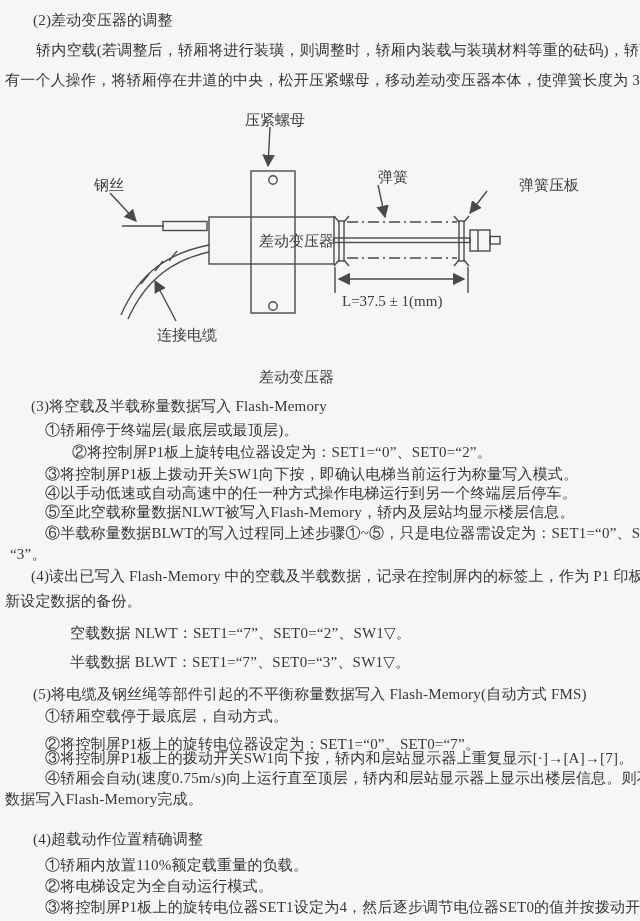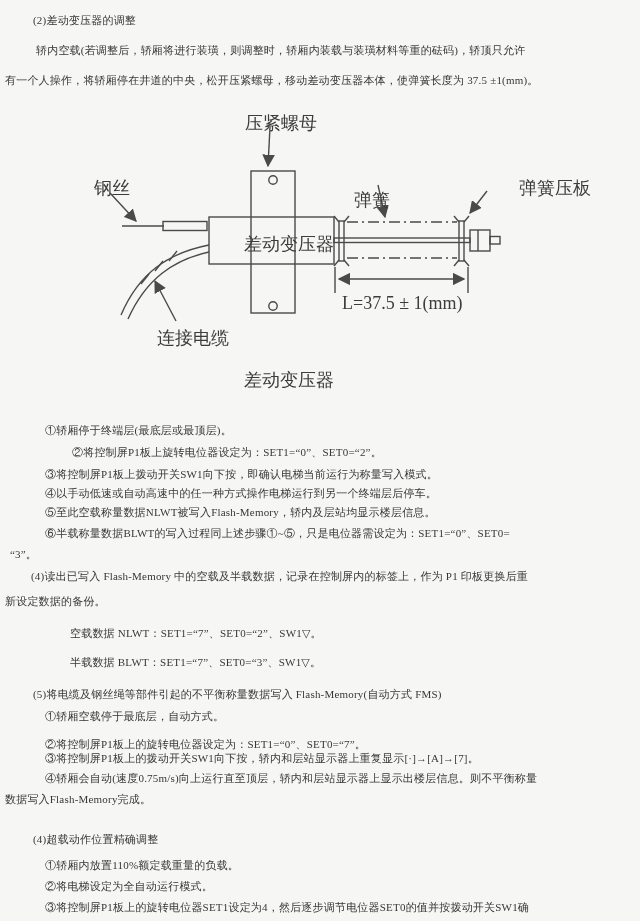--- a/index.html
+++ b/index.html
@@ -3,26 +3,26 @@
 <meta charset="utf-8">
 <style>
   * { margin:0; padding:0; box-sizing:border-box; }
   html,body { width:640px; }
   body { font-family:"Liberation Serif","DejaVu Serif",serif; background:#e9e9e7; }
   .page {
     position:relative; width:640px; height:921px;
     background:#f6f6f4; color:#373737; overflow:hidden;
   }
   .ln {
-    position:absolute; font-size:11px; line-height:20px;
+    position:absolute; font-size:15px; line-height:20px;
     white-space:nowrap; letter-spacing:0.2px;
   }
   .diagram { position:absolute; left:0; top:105px; width:640px; height:290px; }
   .diagram svg { position:absolute; left:0; top:0; }
-  .dlabel { position:absolute; font-size:18px; white-space:nowrap; color:#3c3c3c; }
+  .dlabel { position:absolute; font-size:15px; white-space:nowrap; color:#3c3c3c; }
   .center { text-align:right; }
 </style>
 </head>
 <body>
 
 <div class="page">
 
   <div class="ln" style="left:33px;top:10px;">(2)差动变压器的调整</div>
   <div class="ln" style="left:36px;top:40px;">轿内空载(若调整后，轿厢将进行装璜，则调整时，轿厢内装载与装璜材料等重的砝码)，轿顶只允许</div>
   <div class="ln" style="left:5px;top:70px;">有一个人操作，将轿厢停在井道的中央，松开压紧螺母，移动差动变压器本体，使弹簧长度为 37.5 ±1(mm)。</div>
@@ -81,28 +81,29 @@
 
         <line x1="270" y1="22" x2="268" y2="61" marker-end="url(#ah)"></line>
         <line x1="110" y1="88" x2="136" y2="116" marker-end="url(#ah)"></line>
         <line x1="378" y1="80" x2="385" y2="112" marker-end="url(#ah)"></line>
         <line x1="487" y1="86" x2="470" y2="108" marker-end="url(#ah)"></line>
         <line x1="176" y1="216" x2="155" y2="176" marker-end="url(#ah)"></line>
       </g>
     </svg>
     <div class="dlabel" style="left:245px;top:6px;">压紧螺母</div>
     <div class="dlabel" style="left:94px;top:71px;">钢丝</div>
-    <div class="dlabel" style="left:354px;top:63px;margin-top:20px;">弹簧</div>
+    <div class="dlabel" style="left:378px;top:63px;">弹簧</div>
     <div class="dlabel" style="left:473px;top:71px;margin-left:46px;">弹簧压板</div>
     <div class="dlabel center" style="left:209px;top:127px;width:125px;">差动变压器</div>
     <div class="dlabel" style="left:157px;top:221px;">连接电缆</div>
     <div class="dlabel" style="left:342px;top:188px;">L=37.5 ± 1(mm)</div>
     <div class="dlabel center" style="left:209px;top:263px;width:125px;">差动变压器</div>
   </div>
 
+  <div class="ln" style="left:31px;top:396px;">(3)将空载及半载称量数据写入 Flash-Memory</div>
   <div class="ln" style="left:45px;top:420px;">①轿厢停于终端层(最底层或最顶层)。</div>
   <div class="ln" style="left:45px;top:442px;margin-left:27px;">②将控制屏P1板上旋转电位器设定为：SET1=“0”、SET0=“2”。</div>
   <div class="ln" style="left:45px;top:464px;text-align:center;">③将控制屏P1板上拨动开关SW1向下按，即确认电梯当前运行为称量写入模式。</div>
   <div class="ln" style="left:45px;top:483px;">④以手动低速或自动高速中的任一种方式操作电梯运行到另一个终端层后停车。</div>
   <div class="ln" style="left:45px;top:502px;">⑤至此空载称量数据NLWT被写入Flash-Memory，轿内及层站均显示楼层信息。</div>
   <div class="ln" style="left:45px;top:523px;">⑥半载称量数据BLWT的写入过程同上述步骤①~⑤，只是电位器需设定为：SET1=“0”、SET0=</div>
   <div class="ln" style="left:10px;top:544px;">“3”。</div>
 
   <div class="ln" style="left:31px;top:566px;">(4)读出已写入 Flash-Memory 中的空载及半载数据，记录在控制屏内的标签上，作为 P1 印板更换后重</div>
   <div class="ln" style="left:5px;top:591px;">新设定数据的备份。</div>

